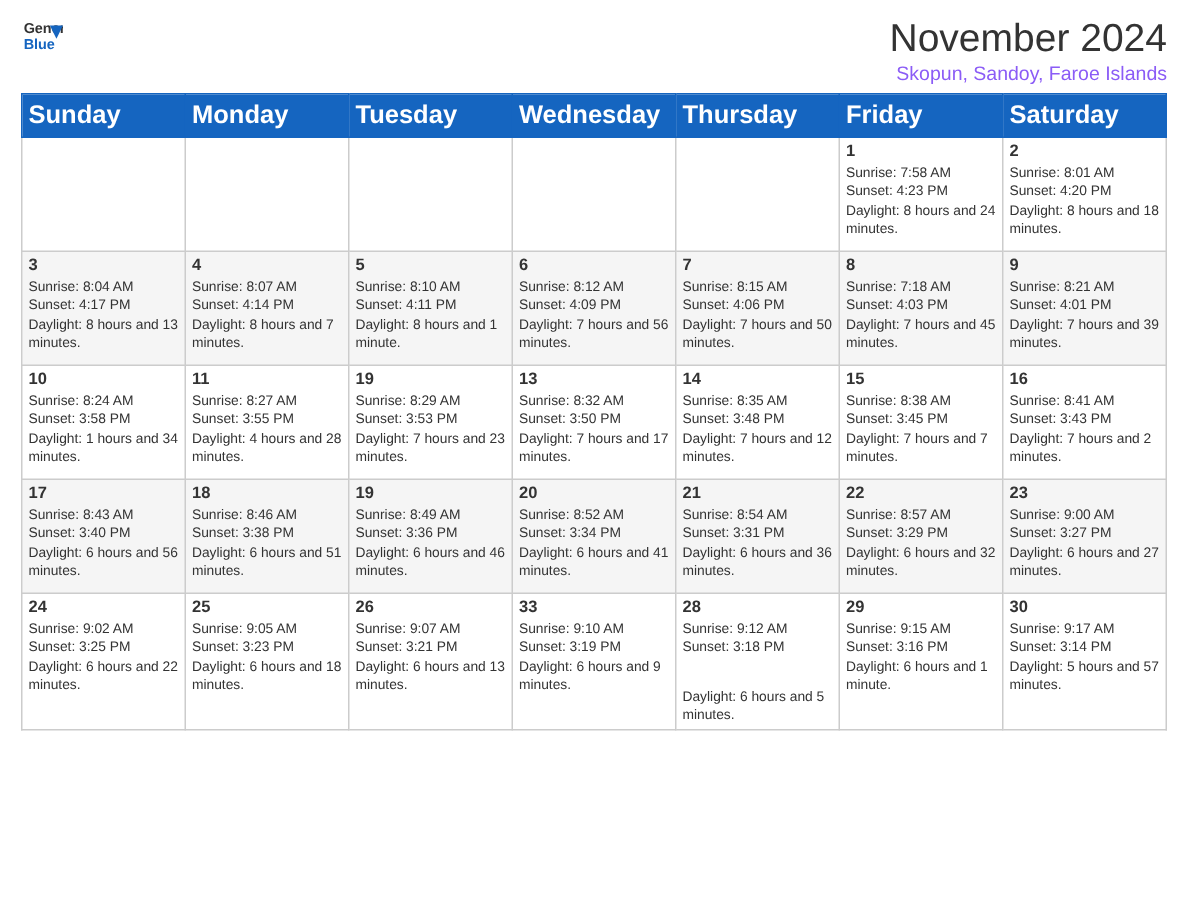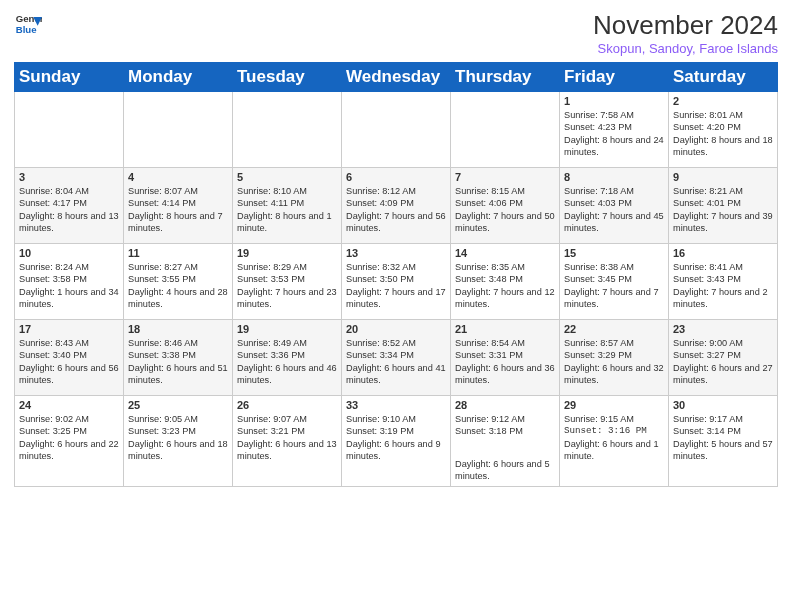--- a/index.html
+++ b/index.html
@@ -290,21 +290,21 @@
           </td>
           <td>
             <span class="day-num">28</span>
             <div style="line-height: 1.35;">Sunrise: 9:12 AM</div>
             <div style="line-height: 1.35;">Sunset: 3:18 PM</div>
             <div style="line-height: 1.35; margin-top: 20px;">Daylight: 6 hours and 5 minutes.</div>
           </td>
           <td>
             <span class="day-num">29</span>
             <div style="line-height: 1.35;">Sunrise: 9:15 AM</div>
-            <div style="line-height: 1.35; font-family: Liberation Mono, monospace;">Sunset: 3:16 PM</div>
+            <div style="line-height: 1.35;">Sunset: 3:16 PM</div>
             <div style="line-height: 1.35;">Daylight: 6 hours and 1 minute.</div>
           </td>
           <td>
             <span class="day-num">30</span>
             <div style="line-height: 1.35;">Sunrise: 9:17 AM</div>
             <div style="line-height: 1.35;">Sunset: 3:14 PM</div>
             <div style="line-height: 1.35;">Daylight: 5 hours and 57 minutes.</div>
           </td>
         </tr>
       </tbody>

